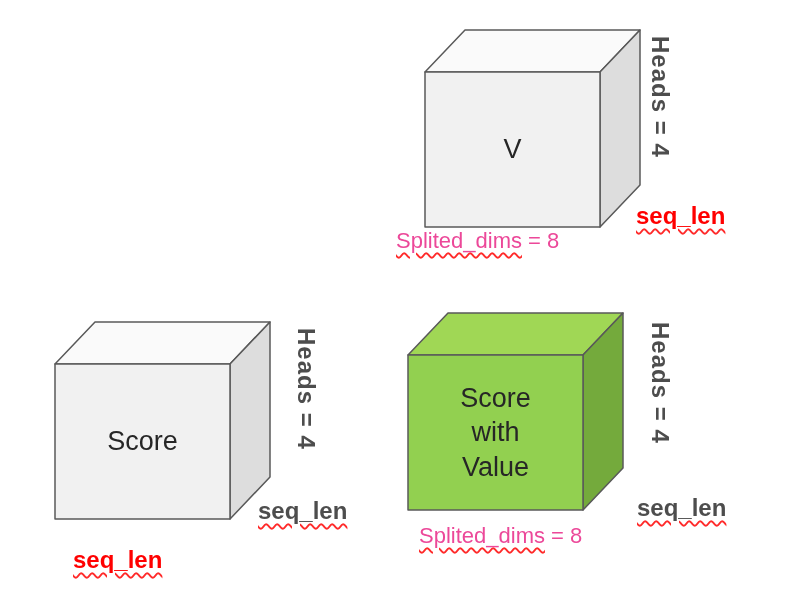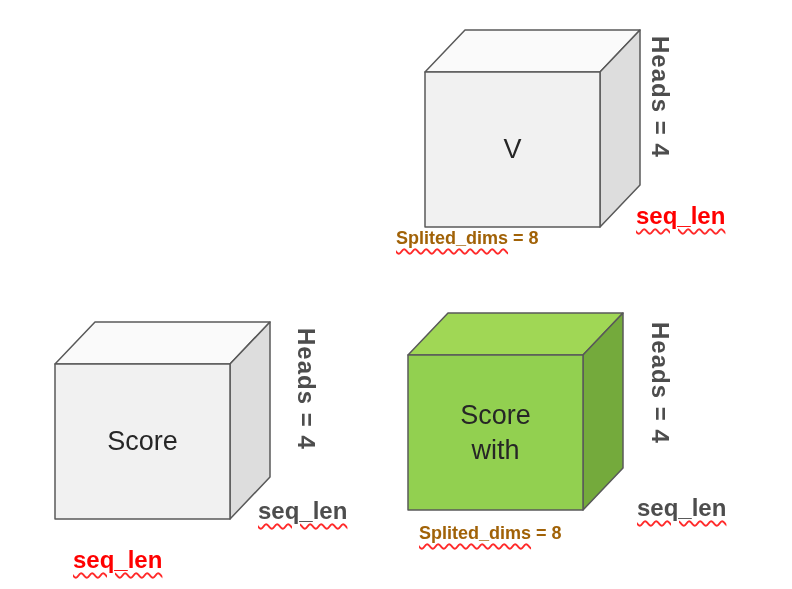--- a/index.html
+++ b/index.html
@@ -58,23 +58,23 @@
   .squiggle {
     text-decoration-line: underline;
     text-decoration-style: wavy;
     text-decoration-color: #ff2a2a;
     text-decoration-thickness: 2px;
     text-underline-offset: 4px;
     margin-top: 16px;
   }
   .dims-label {
     position: absolute;
-    font-weight: bold;
-    font-size: 18px;
-    color: #a16207;
+    font-weight: normal;
+    font-size: 22px;
+    color: #ec4899;
     white-space: nowrap;
   }
 </style>
 </head>
 <body>
 
 <div id="canvas">
 
   <svg class="cube-svg" style="left:425px; top:30px;" width="216" height="198" viewBox="0 0 216 198">
     <polygon points="0,42 40,0 215,0 175,42" fill="#fafafa"></polygon>
@@ -103,20 +103,21 @@
   <div class="side-label red-text squiggle" style="left:73px; top:530px;">seq_len</div>
 
   <svg class="cube-svg" style="left:408px; top:313px;" width="216" height="198" viewBox="0 0 216 198">
     <polygon points="0,42 40,0 215,0 175,42" fill="#a0d755"></polygon>
     <polygon points="175,42 215,0 215,155 175,197" fill="#74aa3c"></polygon>
     <polygon points="0,42 175,42 175,197 0,197" fill="#92d050"></polygon>
   </svg>
   <div class="cube-label" style="left:408px; top:355px;">
     <span>Score</span>
     <span>with</span>
+    <span>Value</span>
   </div>
   <div class="heads-label" style="left:646px; top:322px;">Heads = 4</div>
   <div class="side-label gray-text squiggle" style="left:637px; top:478px;">seq_len</div>
   <div class="dims-label" style="left:419px; top:523px;">
     <span class="squiggle">Splited_dims</span><span> = 8</span>
   </div>
 
 </div>
 
 </body></html>

